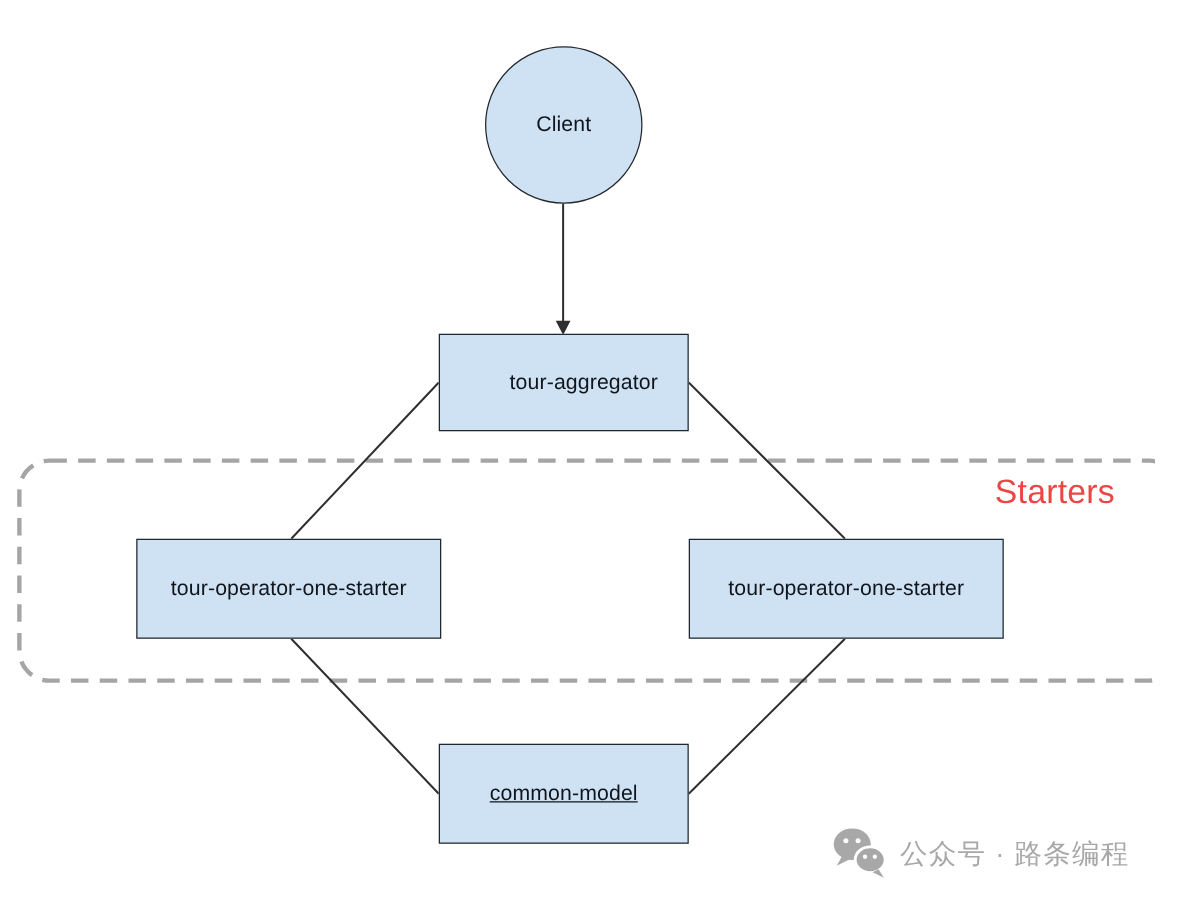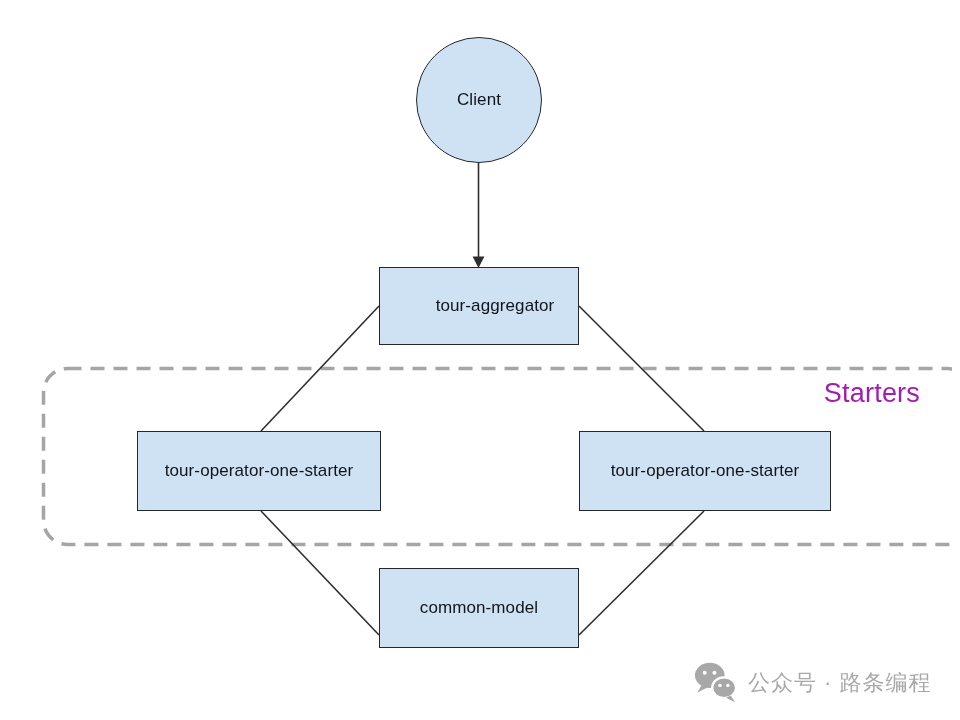--- a/index.html
+++ b/index.html
@@ -7,21 +7,20 @@
     padding: 0;
     background: #ffffff;
   }
   .canvas {
     position: relative;
     width: 924px;
     height: 720px;
     background: #ffffff;
     overflow: hidden;
     font-family: "Liberation Sans", sans-serif;
-    margin-left: 28px;
   }
   .overlay {
     position: absolute;
     left: 0;
     top: 0;
     width: 960px;
     height: 720px;
   }
   .node {
     position: absolute;
@@ -36,27 +35,27 @@
     color: #10151c;
     letter-spacing: 0.1px;
   }
   .node.circle {
     border-radius: 50%;
   }
   #node-client   { left: 388px; top:  37px; width: 126px; height: 126px; }
   #node-agg      { left: 351px; top: 267px; width: 200px; height:  78px; padding-left: 32px; }
   #node-left     { left: 109px; top: 431px; width: 244px; height:  80px; }
   #node-right    { left: 551px; top: 431px; width: 252px; height:  80px; }
-  #node-common   { left: 351px; top: 568px; width: 200px; height:  80px; }
+  #node-common   { left: 351px; top: 595px; width: 200px; height:  80px; text-decoration: underline; }
   .group-label {
     position: absolute;
     right: 32px;
     top: 378px;
     font-size: 27px;
-    color: #a21caf;
+    color: #ef4444;
     letter-spacing: 0.2px;
   }
   .watermark {
     position: absolute;
     left: 665px;
     top: 661px;
     display: flex;
     align-items: center;
     gap: 9px;
     color: #a8a8a8;

